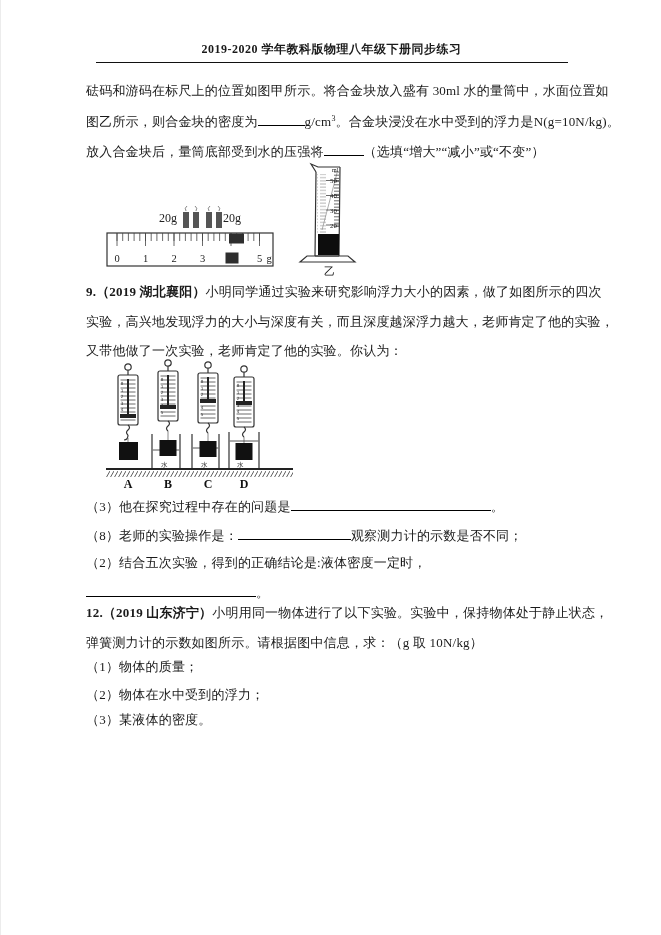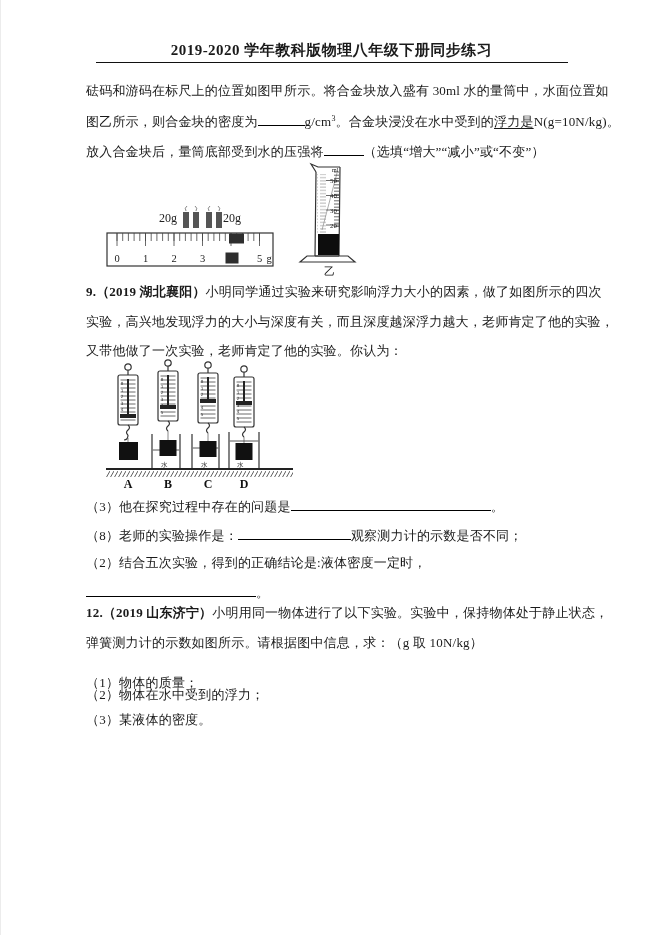--- a/index.html
+++ b/index.html
@@ -3,36 +3,36 @@
 <meta charset="utf-8">
 <style>
   html,body{margin:0;padding:0;}
   body{
     width:661px;height:935px;background:#ffffff;position:relative;
     font-family:"Liberation Serif","DejaVu Serif",serif;color:#1a1a1a;
     overflow:hidden;border-left:1px solid #ececec;
   }
   .title{
     position:absolute;top:41px;left:0;width:661px;text-align:center;
-    font-size:15px;font-weight:bold;letter-spacing:0.5px;white-space:nowrap;
+    font-size:12px;font-weight:bold;letter-spacing:0.5px;white-space:nowrap;
   }
   .rule{
     position:absolute;top:62px;left:95px;width:472px;height:0;
     border-top:1.5px solid #111;
   }
   .line{
     position:absolute;left:85px;white-space:nowrap;
     font-size:13px;line-height:18px;letter-spacing:0.2px;
   }
   .b{font-weight:bold;}
   .blank{
     display:inline-block;border-bottom:1px solid #000;height:13px;
     vertical-align:baseline;
   }
-  .ul{text-decoration:underline;text-underline-offset:2px;}
+  .ul{text-underline-offset:2px;}
   sup{font-size:8px;line-height:0;}
   svg text{font-family:"Liberation Serif","DejaVu Serif",serif;}
   .sc{stroke:#333;fill:none;stroke-width:1.2;}
   .thin{stroke:#555;fill:none;stroke-width:0.7;}
   .tick{stroke:#444;fill:none;stroke-width:0.8;}
   .wl{stroke:#444;stroke-width:0.9;}
   .vd{
     writing-mode:vertical-rl;text-orientation:upright;
     font-size:4.3px;letter-spacing:1.5px;fill:#333;
     font-family:"DejaVu Sans Mono",monospace;
@@ -220,21 +220,21 @@
 <div class="line" style="top:583px">
   <span class="blank" style="width:170px"></span><span>。</span>
 </div>
 
 <div class="line" style="top:604px">
   <span class="b">12.</span><span class="b">（2019 山东济宁）</span><span>小明用同一物体进行了以下实验。实验中，保持物体处于静止状态，</span>
 </div>
 <div class="line" style="top:634px">
   <span>弹簧测力计的示数如图所示。请根据图中信息，求：（g 取 10N/kg）</span>
 </div>
-<div class="line" style="top:674px">
+<div class="line" style="top:658px">
   <span>（1）物体的质量；</span>
 </div>
 <div class="line" style="top:686px">
   <span>（2）物体在水中受到的浮力；</span>
 </div>
 <div class="line" style="top:711px">
   <span>（3）某液体的密度。</span>
 </div>
 
 </body></html>

